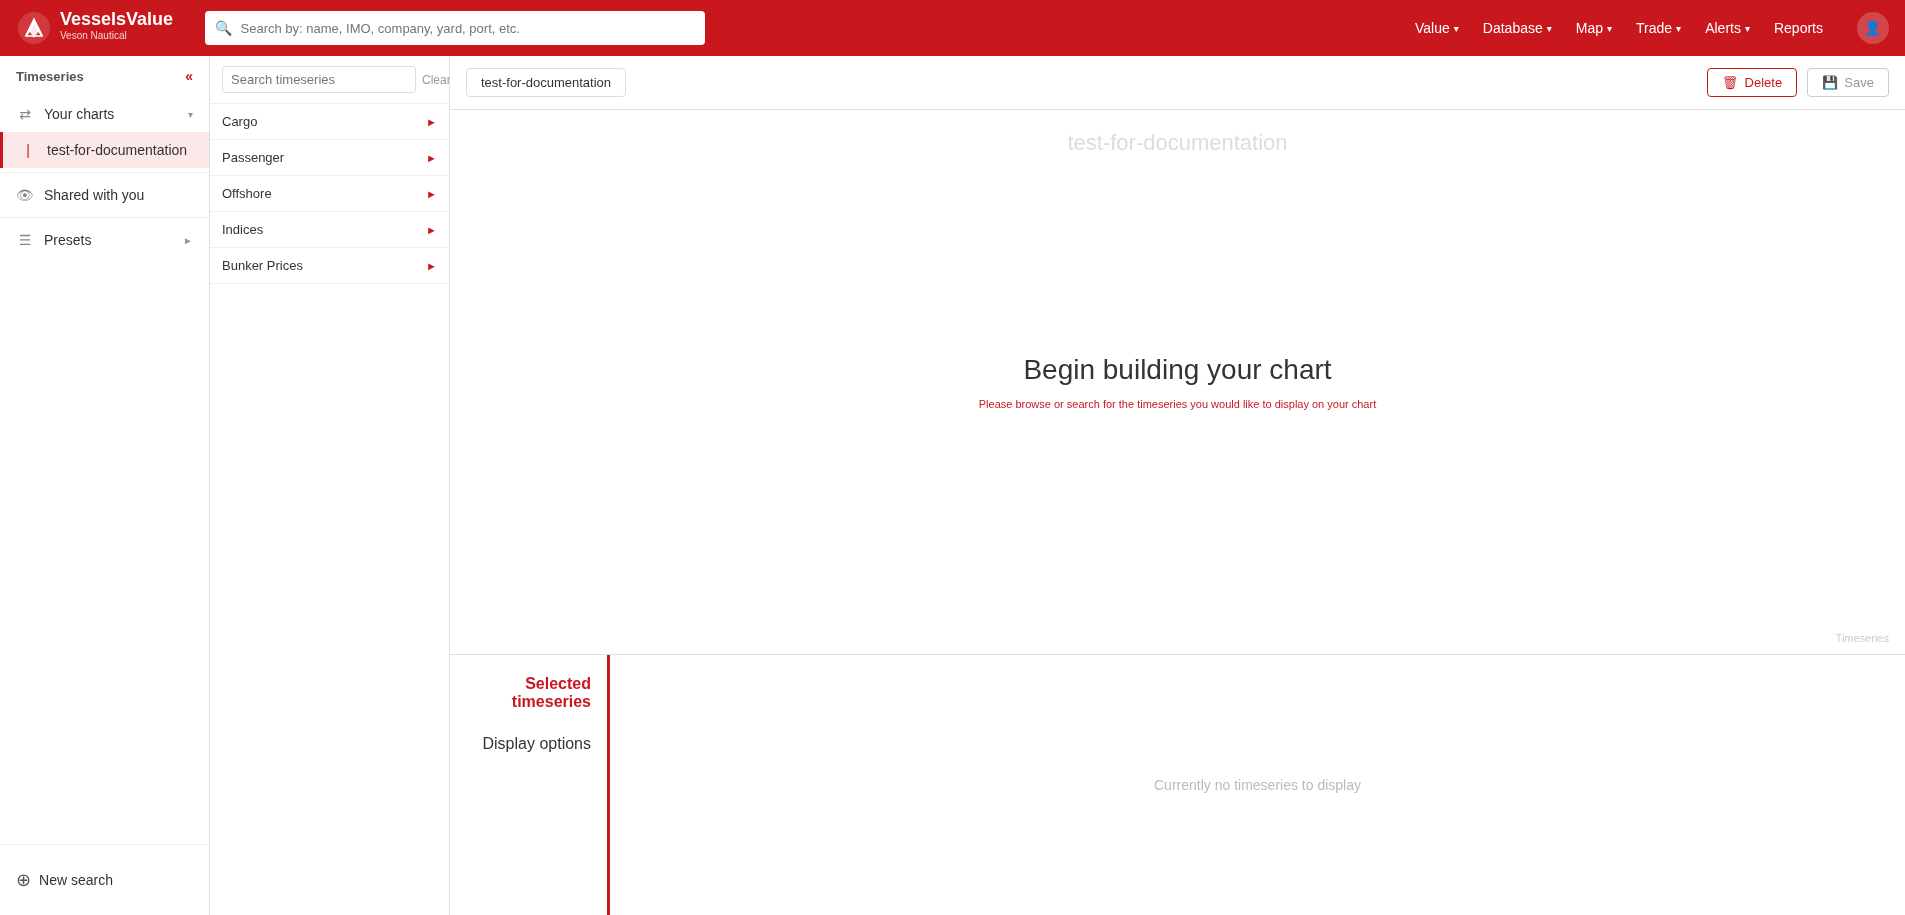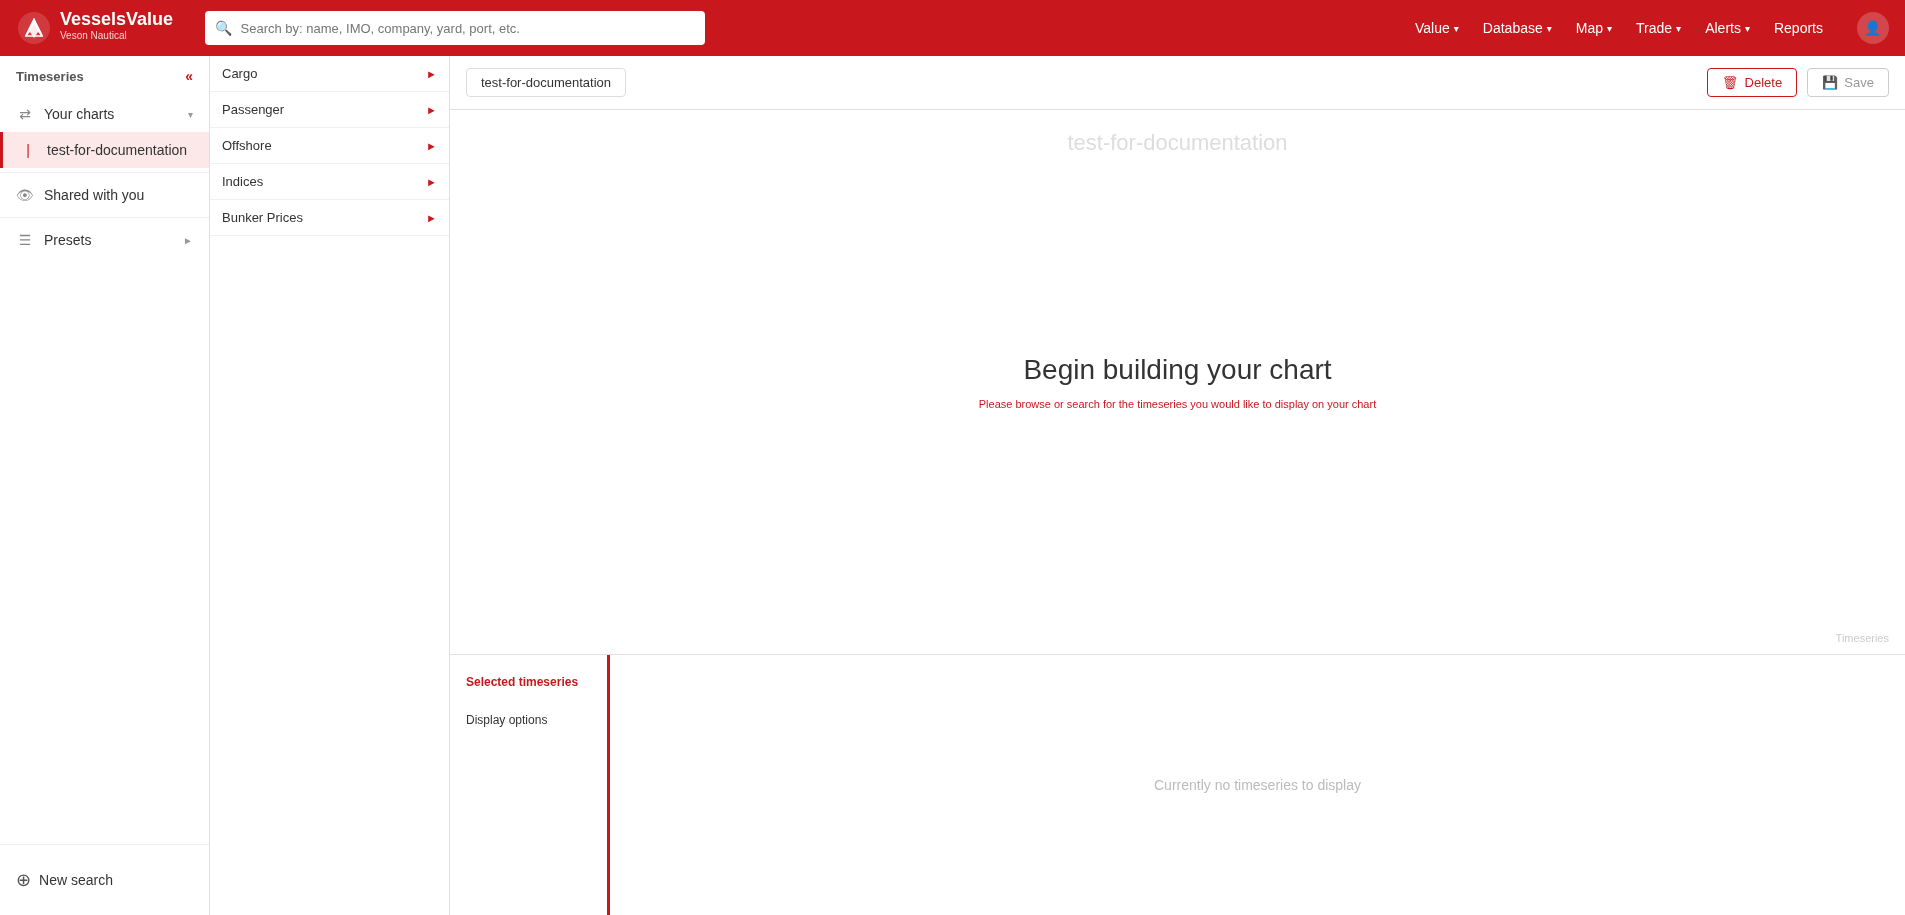--- a/index.html
+++ b/index.html
@@ -300,23 +300,24 @@
       display: flex;
     }
     .bottom-tabs {
       width: 160px;
       border-right: 3px solid #c8181e;
       flex-shrink: 0;
       padding: 8px 0;
     }
     .bottom-tab {
       padding: 12px 16px;
-      font-size: 12px;
-      cursor: pointer;
-      color: #333;
+      font-size: 16px;
+      cursor: pointer;
+      color: #333;
+      text-align: right;
     }
     .bottom-tab.active {
       font-weight: 600;
       color: #c8181e;
     }
     .bottom-content {
       flex: 1;
       display: flex;
       align-items: center;
       justify-content: center;
@@ -419,20 +420,24 @@
 
     <div class="sidebar-footer">
       <div class="new-chart-btn">
         <span style="font-size:18px; font-weight:300; color:#555;">⊕</span>
         <span>New search</span>
       </div>
     </div>
   </aside>
 
   <div class="timeseries-panel">
+    <div class="ts-search">
+      <input type="text" style="font-size: 13px; flex: 1 1 0%; border: 1px solid rgb(221, 221, 221); border-radius: 3px; padding: 5px 8px; outline: none;" placeholder="Search timeseries">
+      <span class="ts-clear">Clear</span>
+    </div>
 
 
     <div class="ts-category">
       <span>Cargo</span>
       <span class="ts-caret">►</span>
     </div>
     <div class="ts-category">
       <span>Passenger</span>
       <span class="ts-caret">►</span>
     </div>

